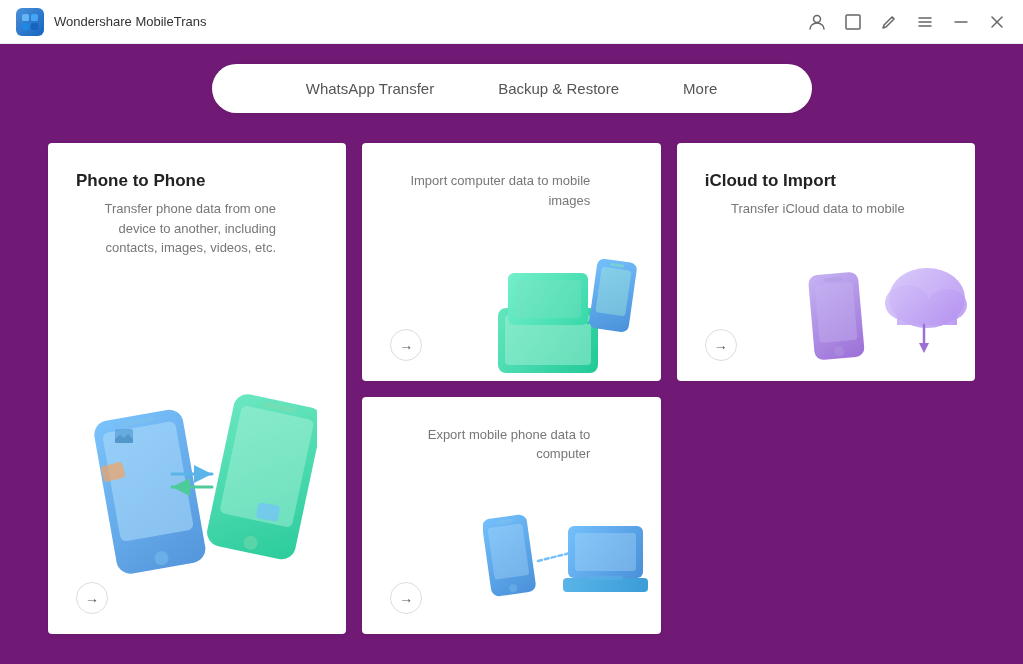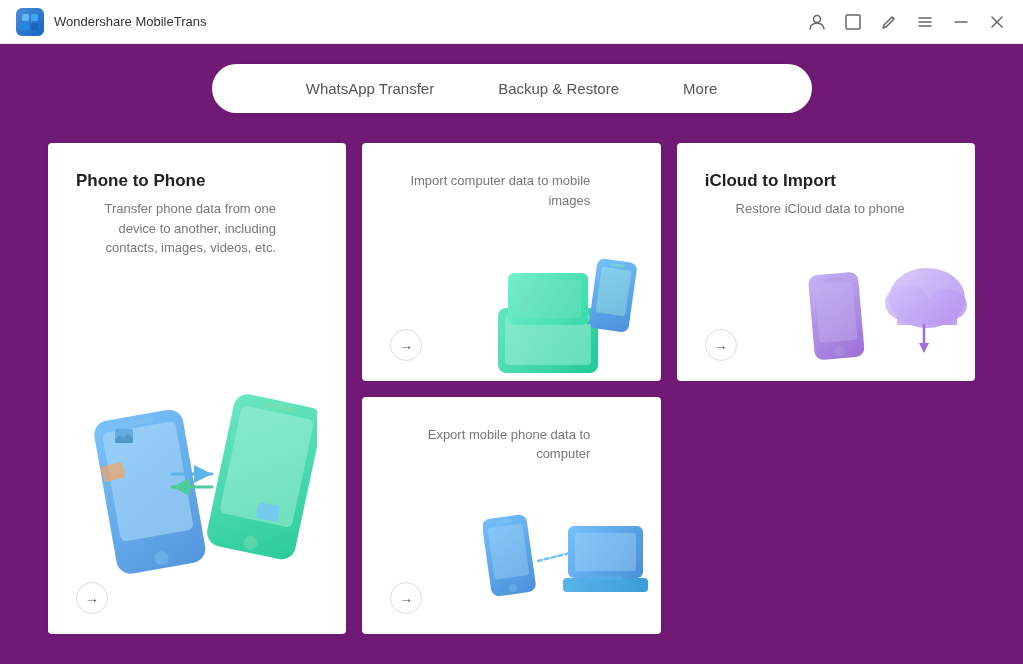--- a/index.html
+++ b/index.html
@@ -313,21 +313,21 @@
             </linearGradient>
           </defs>
         </svg>
       </div>
 
       <div class="card-arrow" style="position:absolute; bottom:20px; left:28px; width:32px; height:32px; border-radius:50%; border:1.5px solid #ddd; display:flex; align-items:center; justify-content:center; color:#555; font-size:14px;">→</div>
     </div>
 
     <div class="card">
       <div class="card-title">iCloud to Import</div>
-      <div class="card-desc">Restore iCloud data to phone</div>
+      <div class="card-desc">Transfer iCloud data to mobile</div>
 
       <div style="position:absolute; bottom:8px; right:8px; width:160px; height:130px;">
         <svg width="160" height="130" viewBox="0 0 160 130" fill="none" xmlns="http://www.w3.org/2000/svg">
 
           <g transform="translate(5, 30) rotate(-5, 30, 50)">
             <rect x="0" y="0" width="50" height="85" rx="9" fill="url(#icloudPhoneGrad)"></rect>
             <rect x="6" y="10" width="38" height="58" rx="4" fill="#c5b3f0" opacity="0.4"></rect>
             <rect x="16" y="4" width="18" height="4" rx="2" fill="#b09de0" opacity="0.6"></rect>
             <circle cx="25" cy="78" r="5" fill="#b09de0" opacity="0.4"></circle>
           </g>

